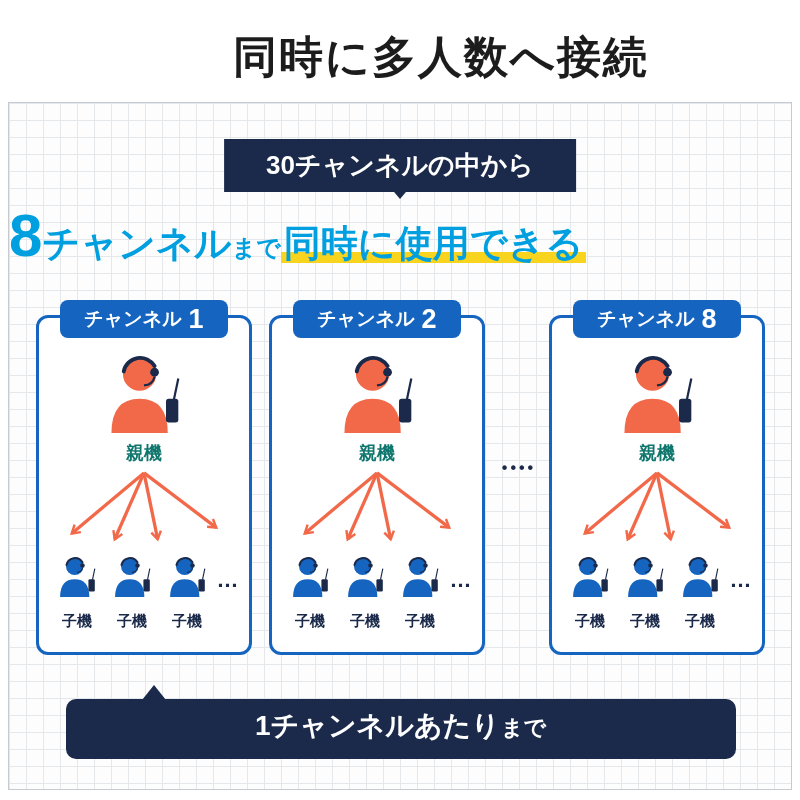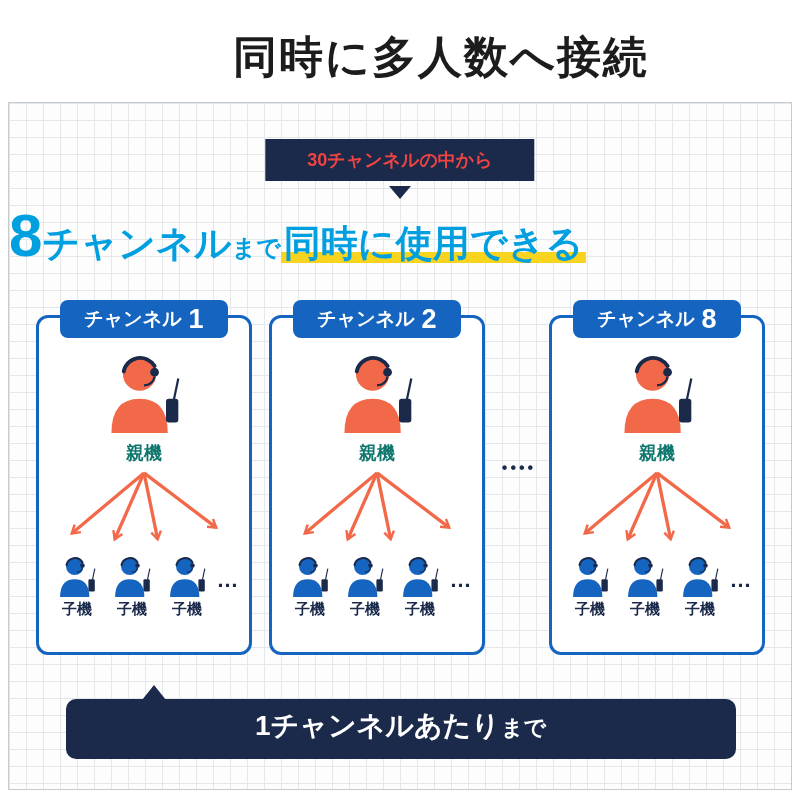--- a/index.html
+++ b/index.html
@@ -9,21 +9,21 @@
   .page-title { position:absolute; top:28px; left:0; width:800px; text-align:center;
                 font-size:44px; font-weight:800; color:#1c1c1c; letter-spacing:2px;margin-left:41px; }
 
   .grid-area { position:absolute; top:102px; left:8px; width:784px; height:688px;
                border:1px solid #c5cbd1; background-color:#fdfdfd;
                background-image:linear-gradient(#e4e8ea 1px, transparent 1px),
                                 linear-gradient(90deg,#e4e8ea 1px, transparent 1px);
                background-size:17px 17px; }
 
   .badge { position:absolute; top:36px; left:50%; transform:translateX(-50%);
-           background:#1b2a4a; color:#ef4444; font-size:18px; font-weight:700;
+           background:#1b2a4a; color:#ffffff; font-size:26px; font-weight:700;
            padding:9px 42px; white-space:nowrap; }
   .badge-triangle { position:absolute; top:83px; left:50%; transform:translateX(-50%);
                     width:0; height:0; border-left:11px solid transparent;
                     border-right:11px solid transparent; border-top:13px solid #1b2a4a; }
 
   .headline { position:absolute; top:98px; left:0; width:100%; text-align:left;
               color:#009fe0; font-weight:800; white-space:nowrap; }
   .hl-num  { font-size:60px; }
   .hl-unit { font-size:37px; }
   .hl-upto { font-size:24px; }
@@ -44,21 +44,21 @@
 
   .person { display:block; }
   .parent-icon { width:88px; height:81px; color:#f2694a; }
   .parent-label { color:#0f766e; font-size:18px; font-weight:700; margin-top:8px; }
 
   .arrows { width:178px; height:82px; margin-top:4px; }
 
   .children { display:flex; align-items:flex-start; margin-top:4px; }
   .child { display:flex; flex-direction:column; align-items:center; width:55px; }
   .child-icon { width:46px; height:42px; color:#1565c0; }
-  .child-label { color:#1b2a4a; font-size:15px; font-weight:700; margin-top:3px; }
+  .child-label { color:#1b2a4a; font-size:15px; font-weight:700; margin-top:15px; }
   .more { color:#1b2a4a; font-size:22px; font-weight:700; margin-top:12px; margin-left:2px; }
 
   .between-dots { position:absolute; top:356px; left:478px; width:64px; text-align:center;
                   color:#1b2a4a; font-size:16px; font-weight:700; letter-spacing:3px; }
 
   .banner { position:absolute; top:596px; left:57px; width:670px; height:60px;
             background:#1b2a4a; border-radius:10px; color:#fff;
             display:flex; justify-content:center; align-items:baseline;
             padding-top:8px; white-space:nowrap; }
   .banner-triangle { position:absolute; top:-14px; left:76px; width:0; height:0;

